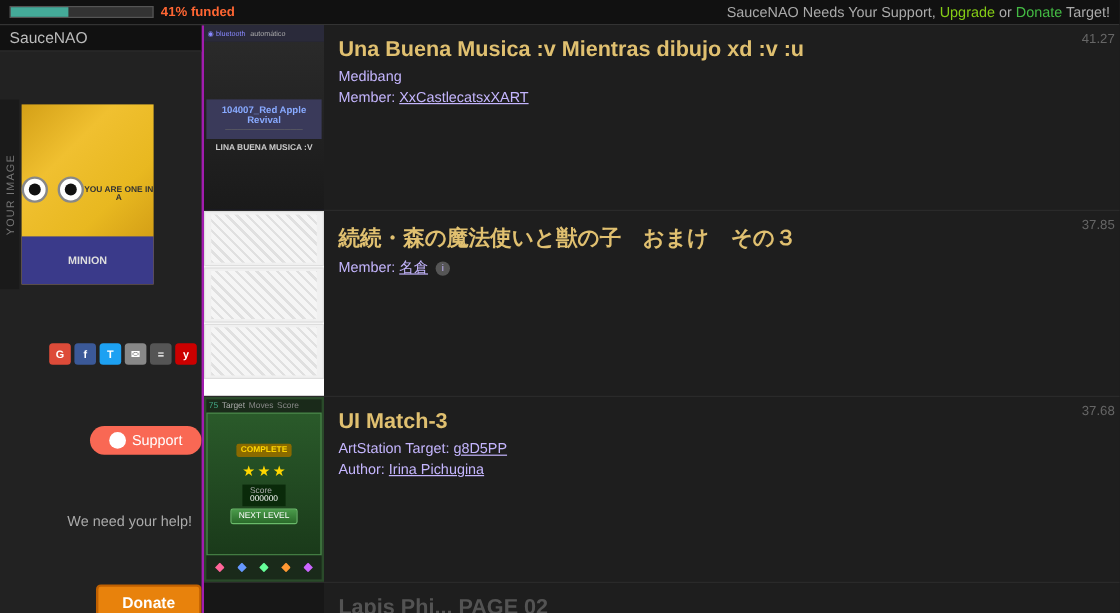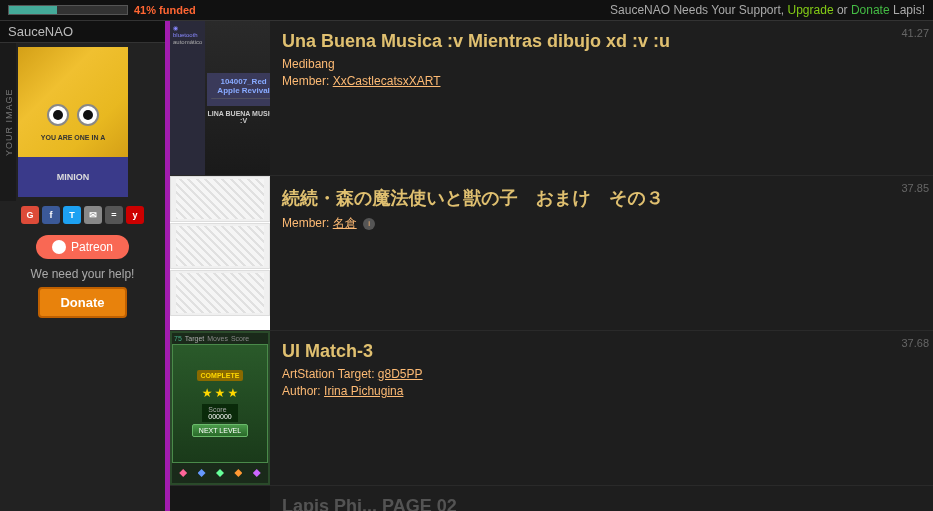--- a/index.html
+++ b/index.html
@@ -64,26 +64,27 @@
       display: flex;
       flex: 1;
       overflow: hidden;
     }
 
     
     .sidebar {
       width: 170px;
       min-width: 170px;
       background: #222;
-      border-right: 5px solid #a21caf;
+      border-right: 2px solid #a21caf;
       display: flex;
       flex-direction: column;
-      align-items: center;
+      align-items: flex-end;
       padding: 0;
       overflow: hidden;
+      gap: 40px;
     }
     .sidebar-header {
       background: #111;
       width: 100%;
       padding: 3px 8px;
       font-size: 13px;
       color: #bbb;
       border-bottom: 1px solid #333;
       text-align: left;
     }
@@ -104,21 +105,20 @@
       min-width: 16px;
       letter-spacing: 1px;
       text-transform: uppercase;
     }
 
     .minion-image {
       width: 110px;
       height: 150px;
       background: linear-gradient(135deg, #d4a017 0%, #f0c030 30%, #e8b820 60%, #c89010 100%);
       display: flex;
-      flex-direction: column;
       align-items: center;
       justify-content: center;
       position: relative;
       margin: 4px 2px;
     }
     .minion-eyes {
       display: flex;
       gap: 8px;
       margin-bottom: 8px;
     }
@@ -243,20 +243,21 @@
       min-width: 100px;
       background: #111;
       overflow: hidden;
       position: relative;
     }
 
     
     .thumb1 {
       background: #1a1a2e;
       display: flex;
+      flex-direction: column;
     }
     .thumb1-top {
       background: #2a2a3a;
       padding: 3px;
       font-size: 7px;
       color: #999;
     }
     .thumb1-body {
       flex: 1;
       background: linear-gradient(180deg, #2a2a2a, #1a1a1a);
@@ -390,21 +391,21 @@
       cursor: pointer;
     }
 
     .result-source {
       color: #aaa;
       font-size: 12px;
       margin-bottom: 3px;
     }
 
     .result-source span {
-      color: #fdba74;
+      color: #c4b5fd;
     }
 
     .result-link {
       color: #5599ee;
       cursor: pointer;
       font-size: 12px;
       text-decoration: underline;
     }
 
     .result-score {
@@ -453,21 +454,21 @@
     <div class="progress-bar-container">
       <div class="progress-bar-fill"></div>
     </div>
     <span class="funded-text">41% funded</span>
   </div>
   <div class="top-bar-right">
     <span>SauceNAO Needs Your Support,</span>
     <span class="upgrade-link">Upgrade</span>
     <span> or </span>
     <span class="donate-link-top">Donate</span>
-    <span> Lapis!</span>
+    <span> Target!</span>
   </div>
 </div>
 
 <div class="main-layout">
 
   <div class="sidebar">
     <div class="sidebar-header">
       <span>SauceNAO</span>
     </div>
 
@@ -491,21 +492,21 @@
       <div class="social-icon icon-g">G</div>
       <div class="social-icon icon-fb">f</div>
       <div class="social-icon icon-t">T</div>
       <div class="social-icon icon-ml">✉</div>
       <div class="social-icon icon-eq">=</div>
       <div class="social-icon icon-y">y</div>
     </div>
 
     <button class="patreon-btn">
       <div class="patreon-icon"></div>
-      <span>Patreon</span>
+      <span>Support</span>
     </button>
 
     <div class="support-text">We need your help!</div>
 
     <button class="donate-btn">Donate</button>
   </div>
 
   <div class="results-area">
 
     <div class="result-item result-row">

